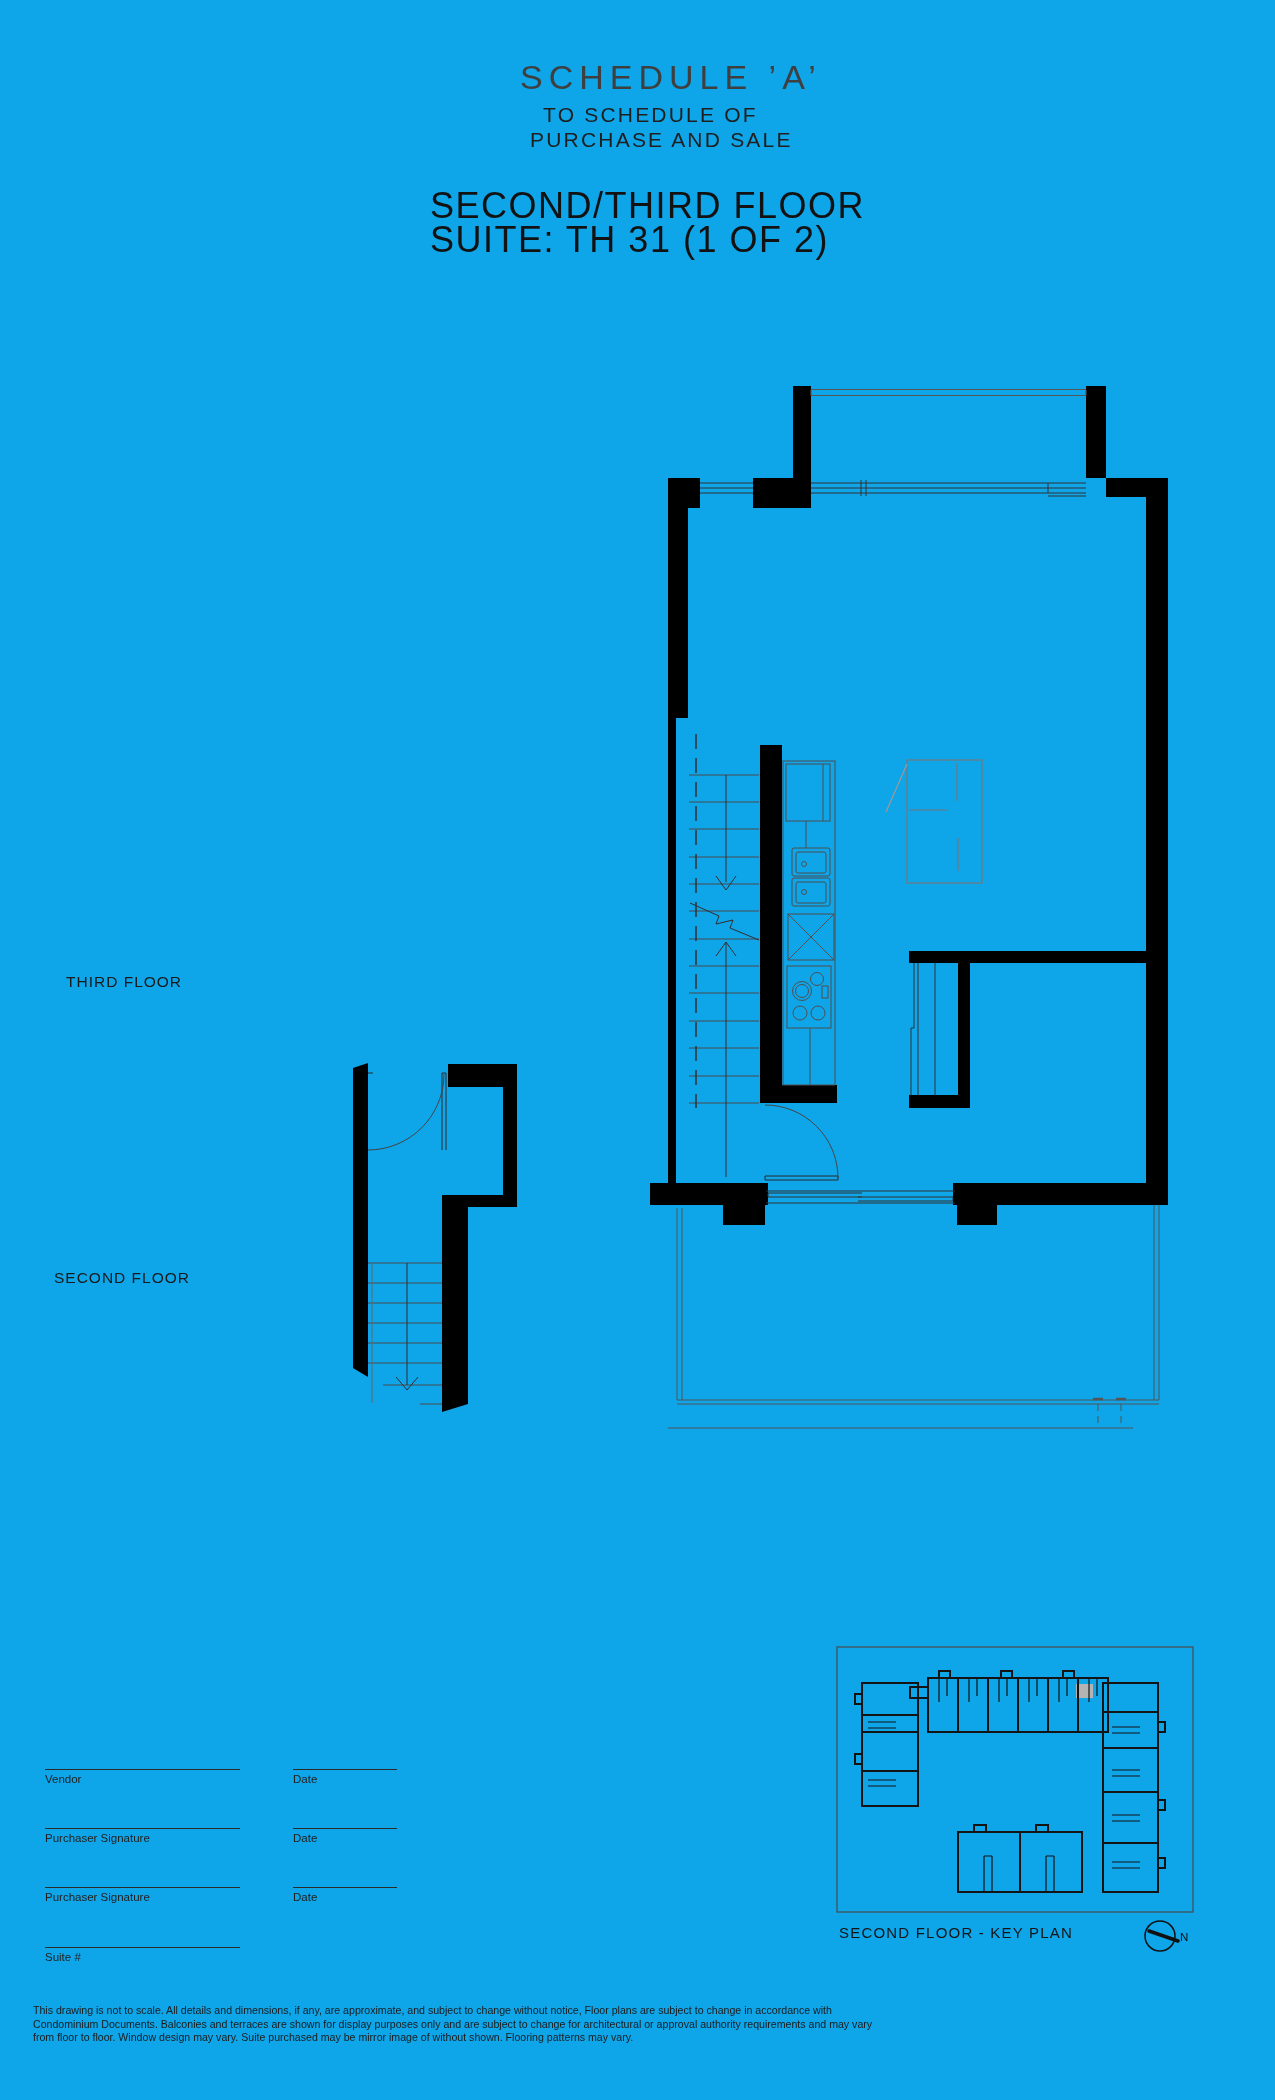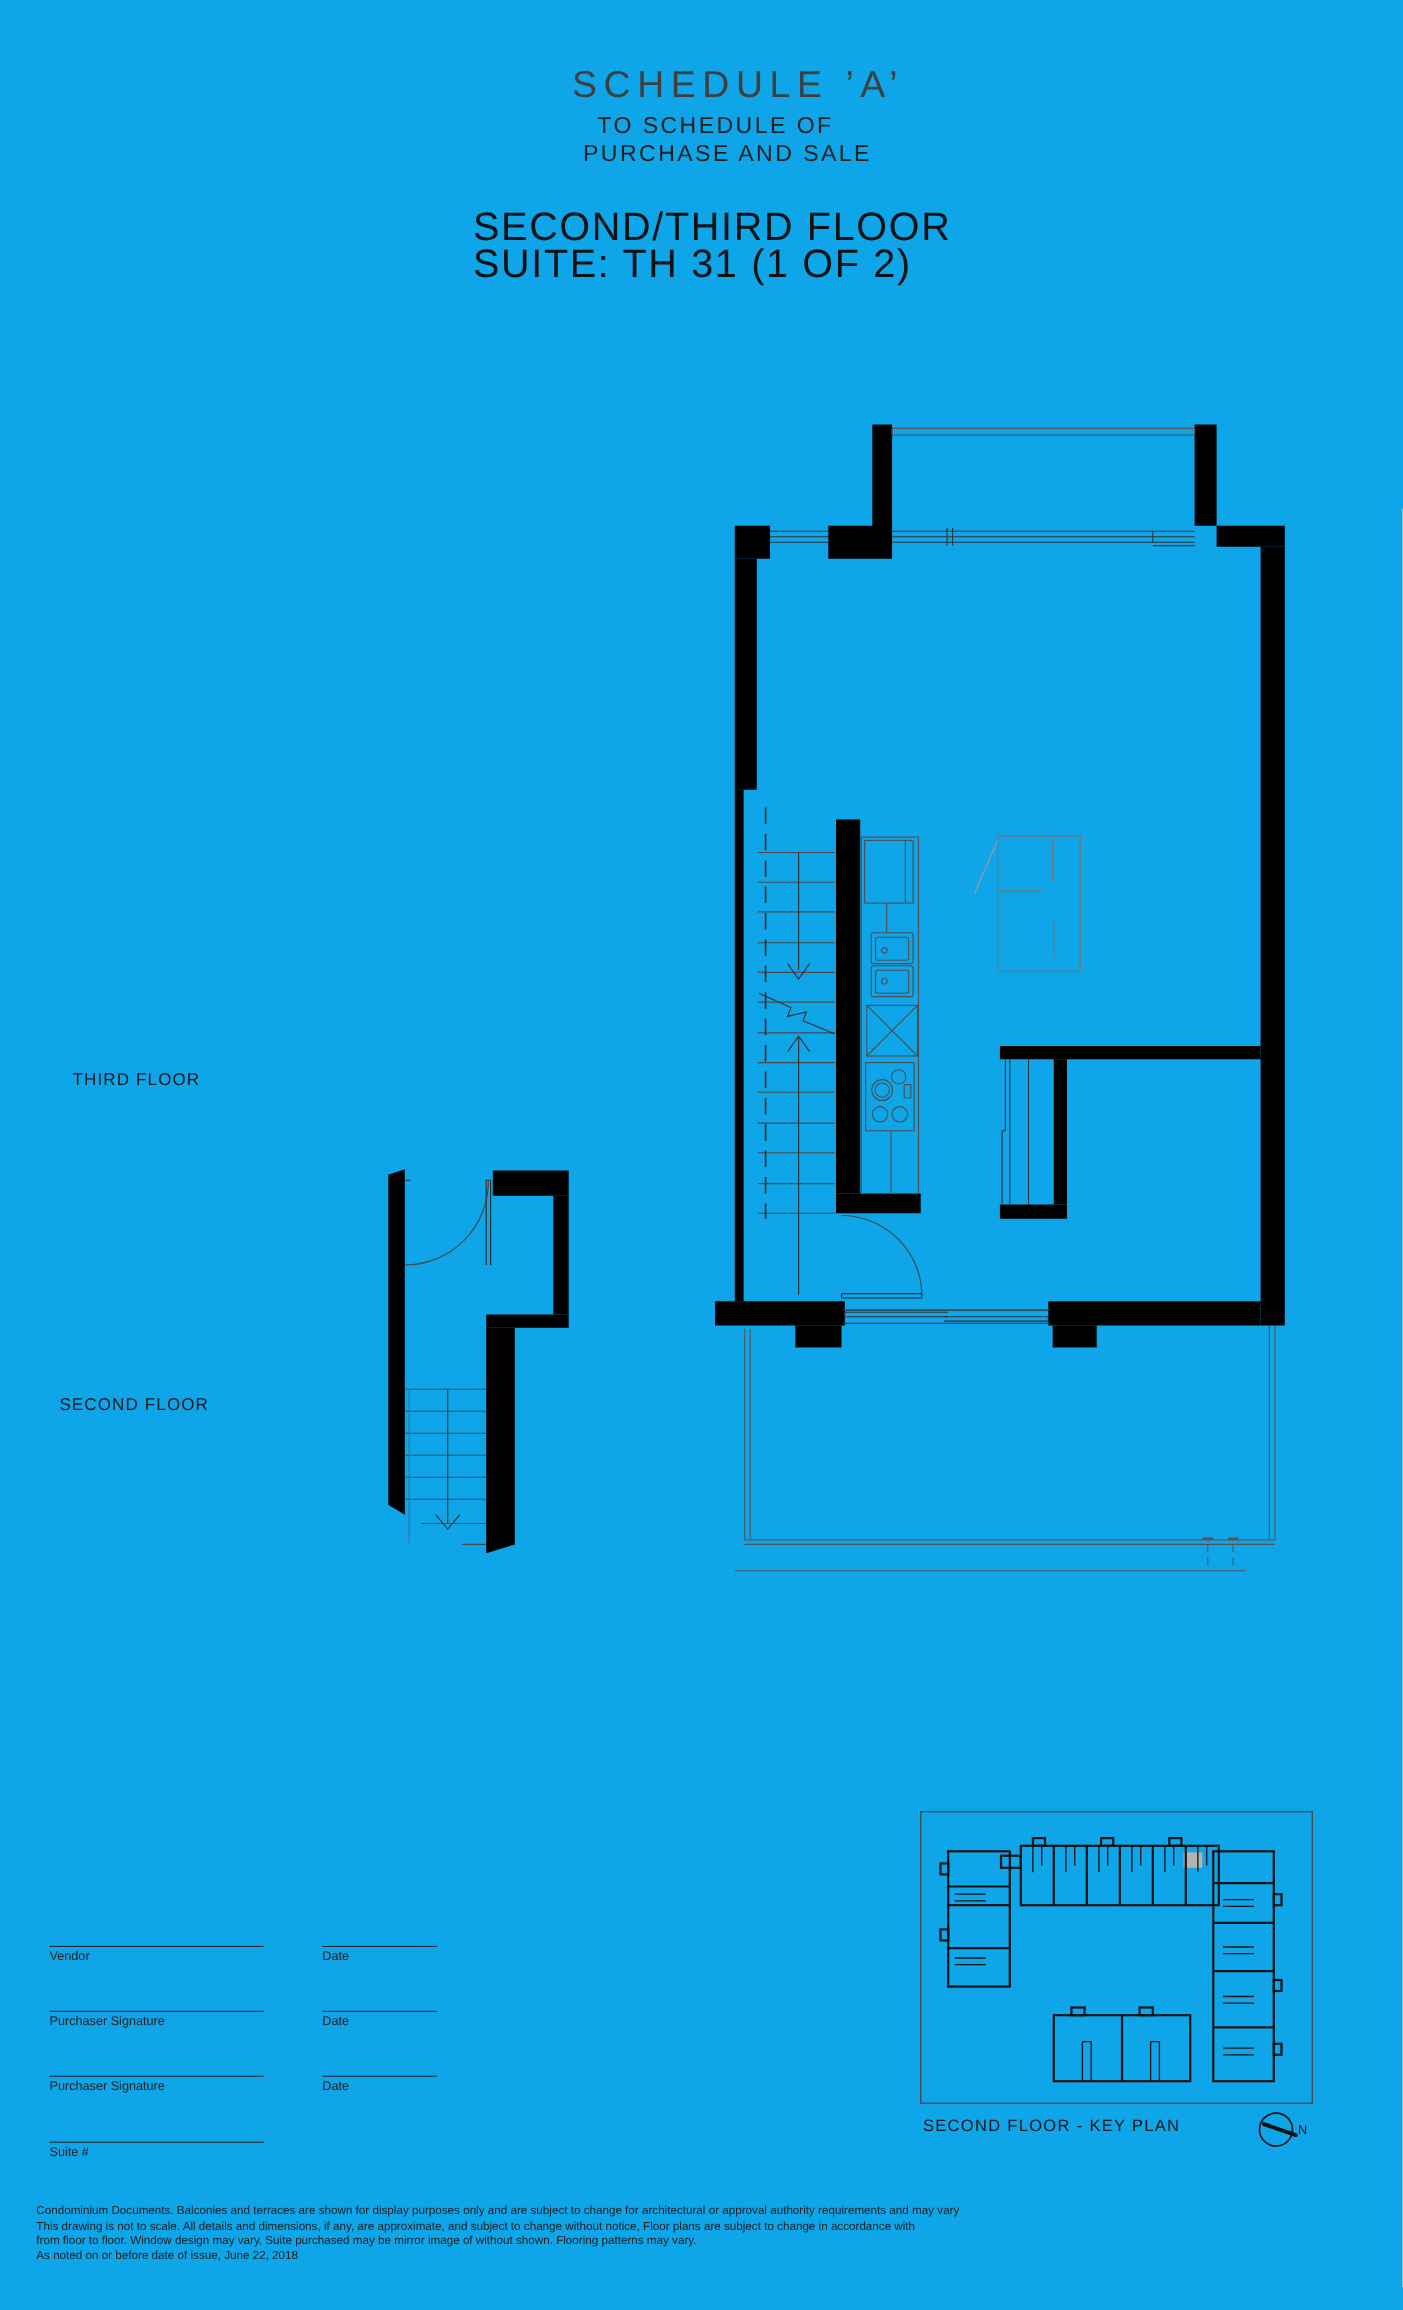--- a/index.html
+++ b/index.html
@@ -228,19 +228,18 @@
     <div class="abs sig-group" style="left:45px;top:1947px;">
       <div class="sig-line"></div>
       <div class="sig-label">Suite #</div>
     </div>
   </div>
 
   <div class="abs keyplan-caption" style="left:839px;top:1924px;">SECOND FLOOR - KEY PLAN</div>
   <div class="abs north-n" style="left:1180px;top:1931px;">N</div>
 
   <div class="abs" style="left:33px;top:2004px;">
+    <div class="disclaimer">This drawing is not to scale. All details and dimensions, if any, are approximate, and subject to change without notice, Floor plans are subject to change in accordance with</div>
     <div class="disclaimer">Condominium Documents. Balconies and terraces are shown for display purposes only and are subject to change for architectural or approval authority requirements and may vary</div>
-    <div class="disclaimer">This drawing is not to scale. All details and dimensions, if any, are approximate, and subject to change without notice, Floor plans are subject to change in accordance with</div>
     <div class="disclaimer">from floor to floor. Window design may vary. Suite purchased may be mirror image of without shown. Flooring patterns may vary.</div>
-    <div class="disclaimer">As noted on or before date of issue, June 22, 2018</div>
   </div>
 
 </div>
 
 </body></html>

